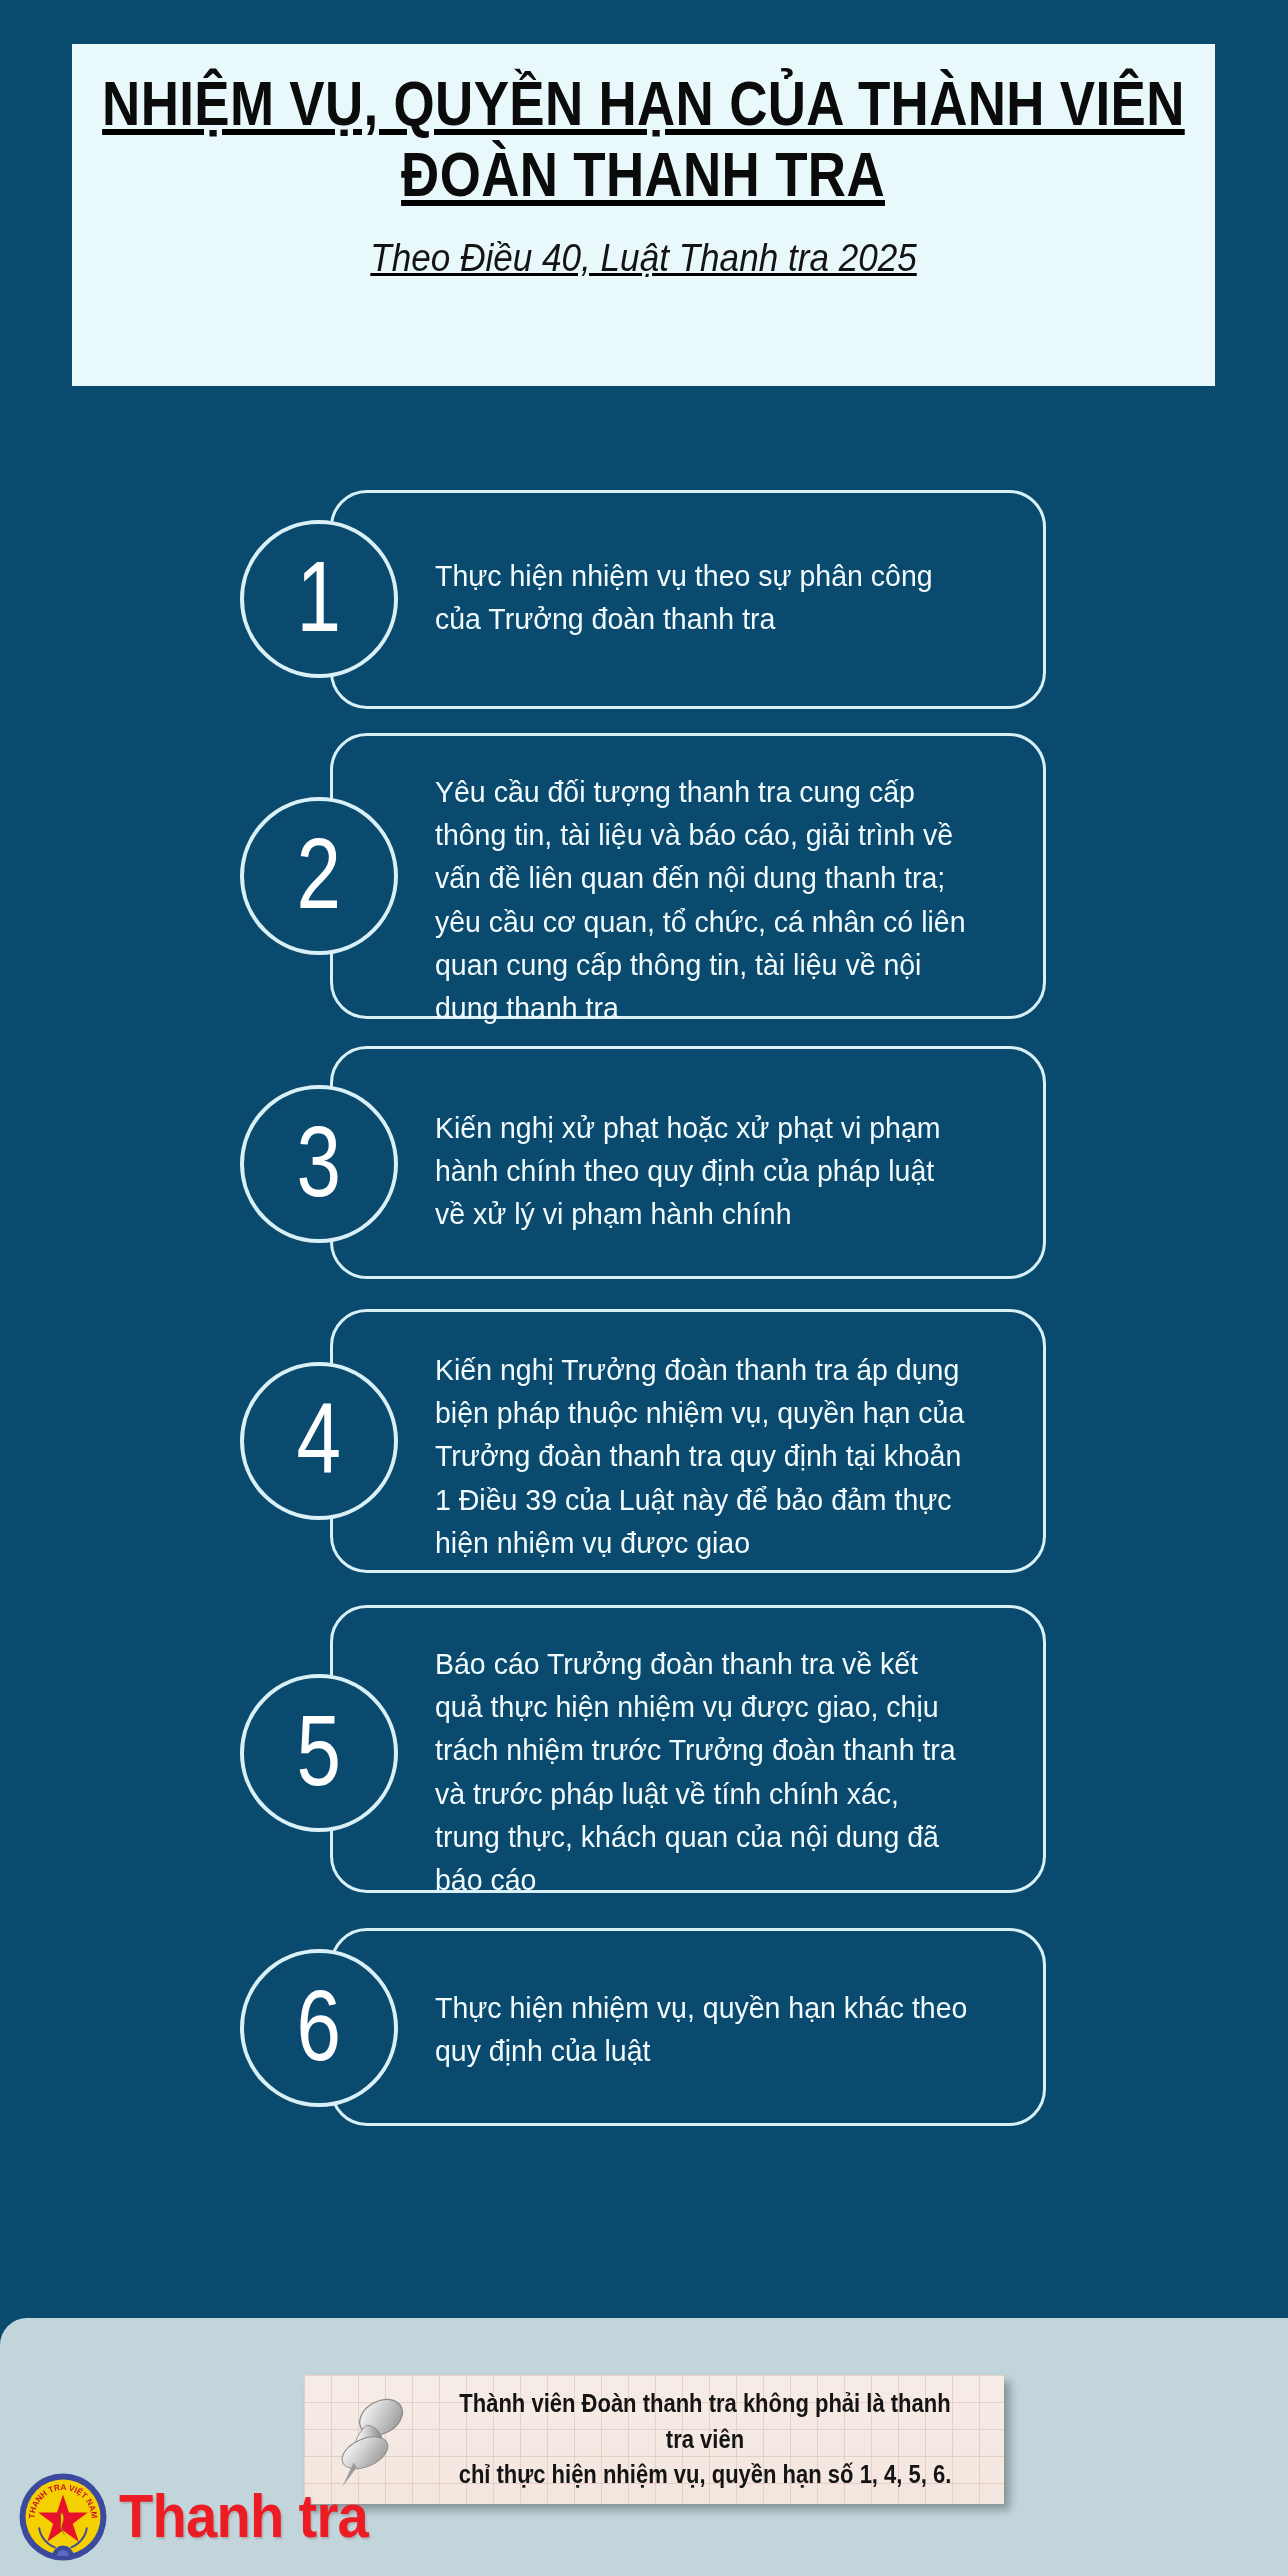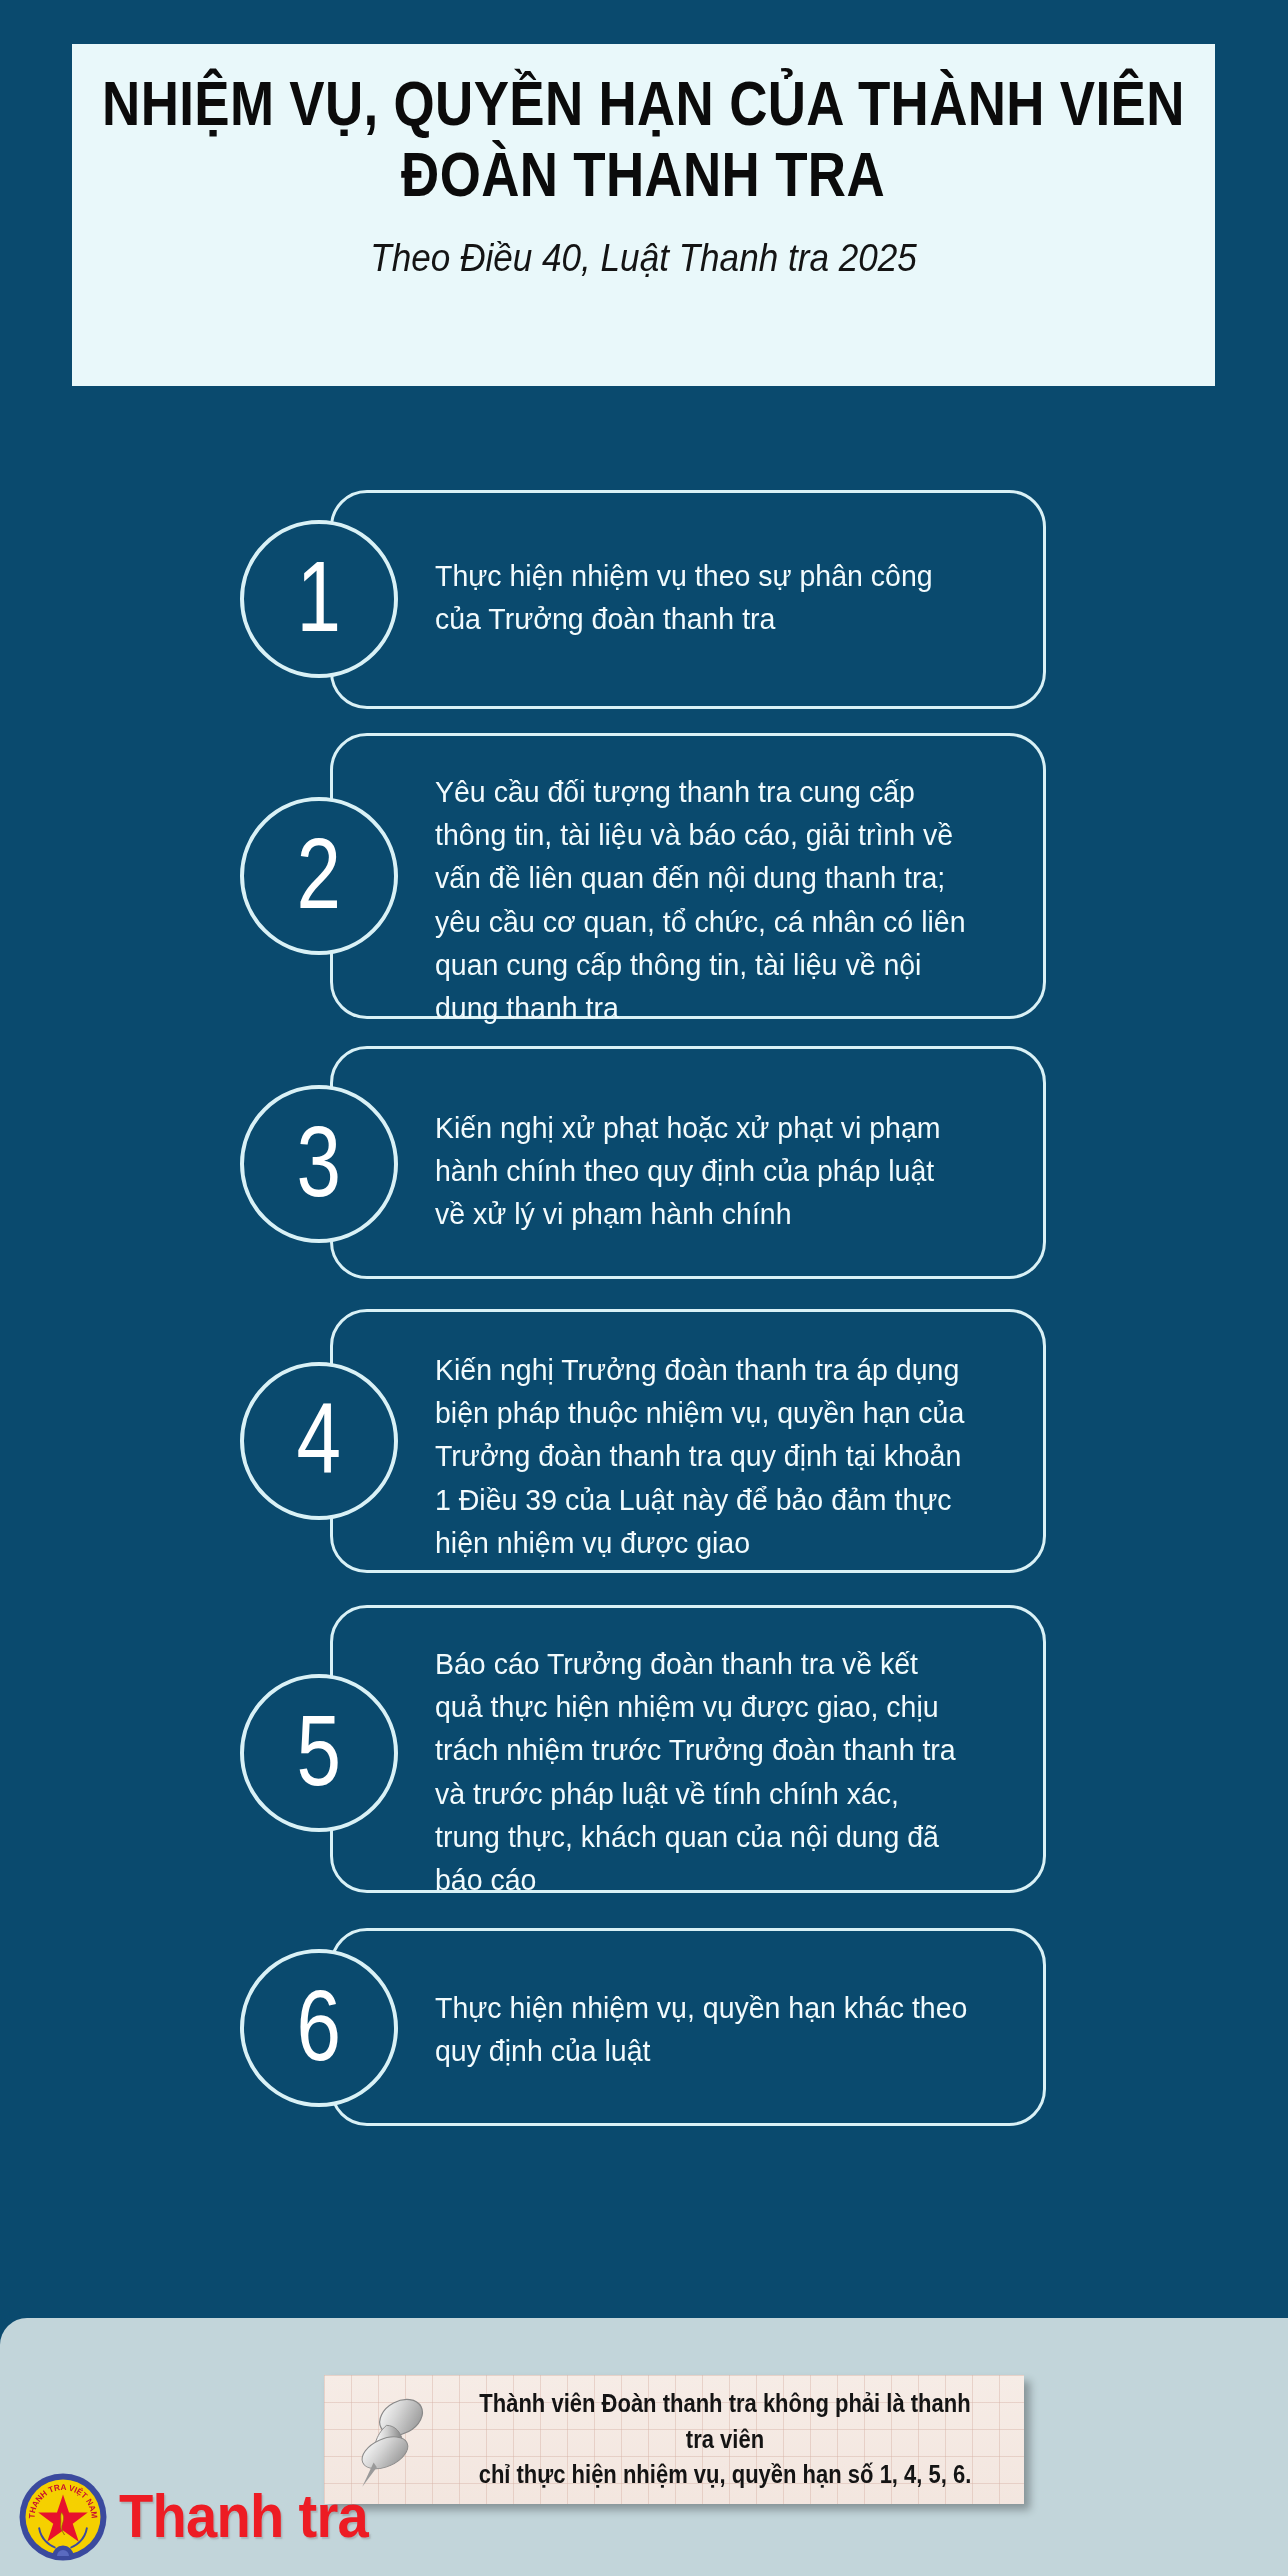--- a/index.html
+++ b/index.html
@@ -25,20 +25,21 @@
     left: 72px;
     top: 44px;
     width: 1143px;
     height: 342px;
     background: #e9f8fa;
     display: flex;
     flex-direction: column;
     align-items: center;
     justify-content: flex-start;
     padding-top: 24px;
+    text-decoration: underline;
   }
 
   .title-line {
     font-family: "Liberation Sans Narrow", "Liberation Sans", sans-serif;
     font-weight: 900;
     font-size: 63px;
     line-height: 1.12;
     letter-spacing: 0.4px;
     color: #0b0b0b;
     text-align: center;
@@ -126,21 +127,21 @@
     bottom: 0;
     width: 1288px;
     height: 258px;
     background: #c2d5da;
     border-top-left-radius: 27px;
   }
 
   
   .note-box {
     position: absolute;
-    left: 324px;
+    left: 304px;
     top: 2375px;
     width: 700px;
     height: 129px;
     background:
       repeating-linear-gradient(to right, rgba(214,178,166,0.45) 0 0.8px, transparent 0.8px 27px),
       repeating-linear-gradient(to bottom, rgba(214,178,166,0.45) 0 0.8px, transparent 0.8px 27px),
       linear-gradient(180deg, #f6ece6 0%, #f3e6df 100%);
     box-shadow: 5.6px 6.4px 8px rgba(0,0,0,0.30);
     display: flex;
     align-items: center;

